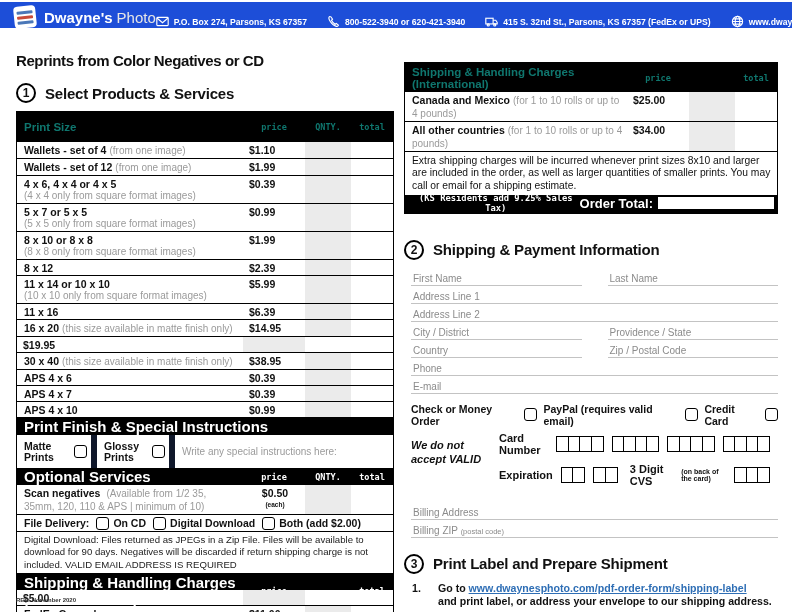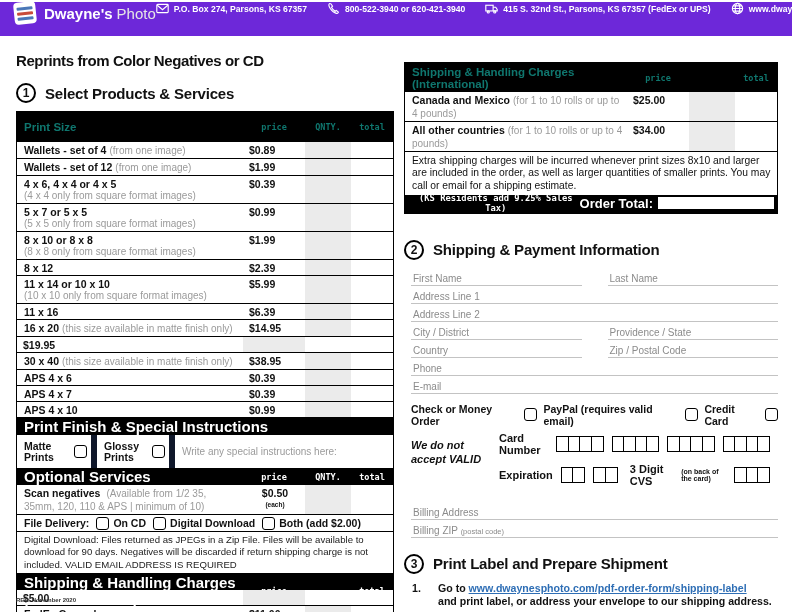--- a/index.html
+++ b/index.html
@@ -3,22 +3,22 @@
 <meta charset="utf-8">
 <style>
   * { box-sizing: border-box; margin: 0; padding: 0; }
   html,body { background:#e8e8e8; }
   .page {
     position:relative; width:792px; height:612px; background:#fff;
     font-family:"Liberation Sans", sans-serif; color:#111; overflow:hidden;
   }
   
   .topbar {
-    position:absolute; top:2px; left:0; width:792px; height:34px; background:#6d28d9;
-    display:flex; align-items:flex-start; padding:0 14px; color:#fff;
+    position:absolute; top:2px; left:0; width:792px; height:26px; background:#1d4ed8;
+    display:flex; align-items:flex-end; padding:0 14px; color:#fff;
   }
   .logo { display:flex; align-items:center; gap:8px; }
   .logo-icon {
     width:22px; height:22px; background:#fff; border-radius:4px; transform:rotate(-6deg);
     display:flex; flex-direction:column; justify-content:center; gap:2px; padding:4px 3px;
   }
   .logo-icon i { display:block; height:3px; border-radius:1px; }
   .logo-icon i:nth-child(1){ background:#4a77b8; }
   .logo-icon i:nth-child(2){ background:#c84b3a; }
   .logo-icon i:nth-child(3){ background:#4a77b8; }
@@ -193,21 +193,21 @@
       <div class="ptable">
         <div class="thead">
           <span class="tt">Print Size</span>
           <span class="mono">price</span>
           <span class="mono">QNTY.</span>
           <span class="mono">total</span>
         </div>
 
         <div class="prow">
             <div class="cell"><span class="nm">Wallets - set of 4</span><span class="nt">(from one image)</span></div>
-            <div class="cell price">$0.89</div>
+            <div class="cell price">$1.10</div>
             <div class="cell qty"></div>
             <div class="cell tot"></div>
           </div>
         <div class="prow">
             <div class="cell"><span class="nm">Wallets - set of 12</span><span class="nt">(from one image)</span></div>
             <div class="cell price">$1.99</div>
             <div class="cell qty"></div>
             <div class="cell tot"></div>
           </div>
         <div class="prow stack">

